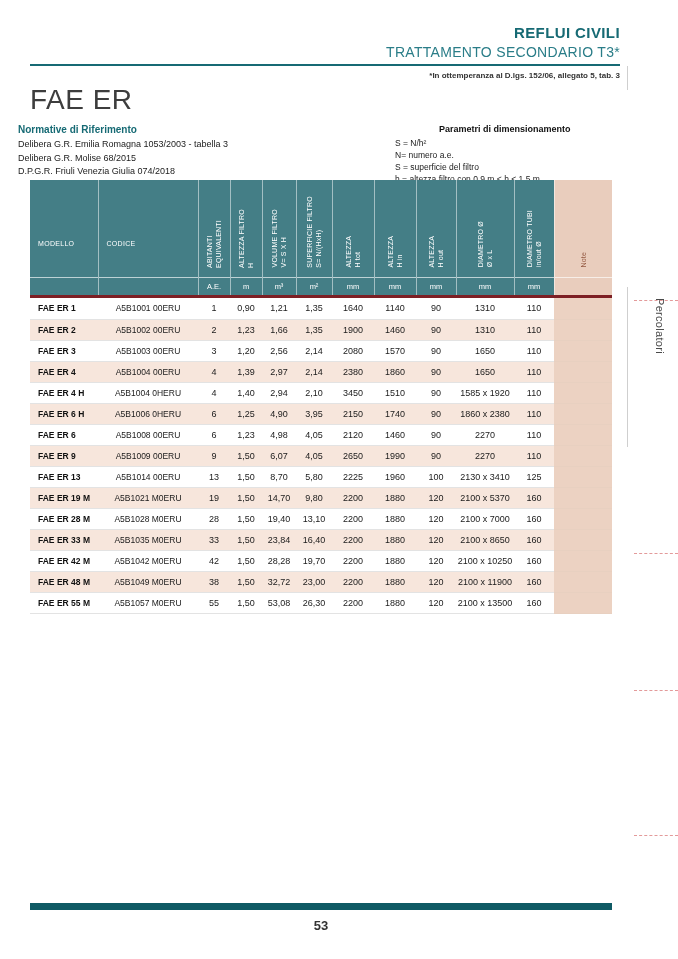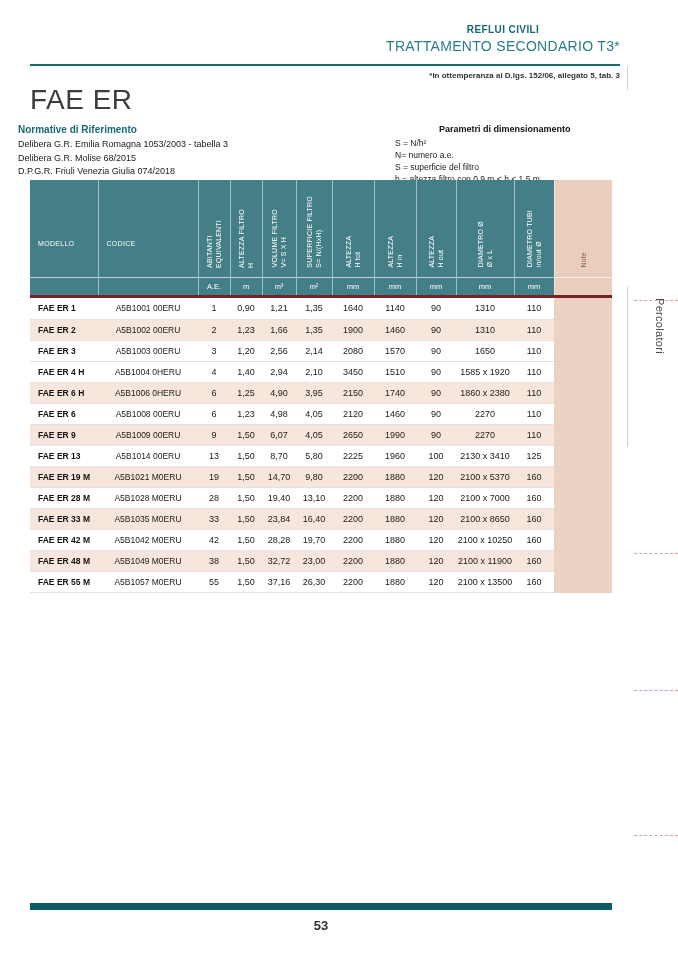--- a/index.html
+++ b/index.html
@@ -2,21 +2,21 @@
 <html style="--accent: #166a74; --accent2: #2a7d88; --header-teal: #447e86; --note-head: #e9cdbd; --note-col: #ecd2c2; --stripe: #f7e6dc; --rule-red: #7d1f24; --footer-teal: #0f5a64; --dash-pink: #e39a9a;"><head>
 <meta charset="utf-8">
 <style>
   * { margin:0; padding:0; box-sizing:border-box; }
   html,body { width:678px; height:959px; }
   body { background:#e9e9e9; font-family:"Liberation Sans", sans-serif; }
   .page { position:relative; width:678px; height:959px; background:#ffffff; overflow:hidden; }
 
   
   .doc-header { position:absolute; top:24px; right:58px; text-align:right; }
-  .doc-header .sec-title { color:var(--accent,#166a74); font-size:10px; font-weight:bold; letter-spacing:.4px;text-align:center; }
+  .doc-header .sec-title { color:var(--accent,#166a74); font-size:15px; font-weight:bold; letter-spacing:.4px; }
   .doc-header .sec-sub { color:var(--accent2,#2a7d88); font-size:14px; margin-top:3px; letter-spacing:.3px; }
   .header-rule { position:absolute; top:64px; left:30px; width:590px; height:2px; background:var(--accent,#166a74); }
   .footnote { position:absolute; top:71px; right:58px; font-size:8px; font-weight:bold; color:#333; }
 
   .product-title { position:absolute; top:84px; left:30px; font-size:28px; font-weight:normal; color:#3d3d3d; letter-spacing:.5px; }
 
   .normative { position:absolute; top:124px; left:18px; }
   .normative .blk-title { color:var(--accent,#166a74); font-size:10px; font-weight:bold; margin-bottom:3px; }
   .normative .line { font-size:9px; color:#222; line-height:13.5px; }
 
@@ -177,20 +177,34 @@
             <td>1,20</td>
             <td>2,56</td>
             <td>2,14</td>
             <td>2080</td>
             <td>1570</td>
             <td>90</td>
             <td>1650</td>
             <td>110</td>
             <td class="note-cell"></td>
           </tr>
+          <tr class="alt">
+            <td class="model">FAE ER 4</td>
+            <td class="codice">A5B1004 00ERU</td>
+            <td>4</td>
+            <td>1,39</td>
+            <td>2,97</td>
+            <td>2,14</td>
+            <td>2380</td>
+            <td>1860</td>
+            <td>90</td>
+            <td>1650</td>
+            <td>110</td>
+            <td class="note-cell"></td>
+          </tr>
           <tr>
             <td class="model">FAE ER 4 H</td>
             <td class="codice">A5B1004 0HERU</td>
             <td>4</td>
             <td>1,40</td>
             <td>2,94</td>
             <td>2,10</td>
             <td>3450</td>
             <td>1510</td>
             <td>90</td>
@@ -322,21 +336,21 @@
             <td>120</td>
             <td>2100 x 11900</td>
             <td>160</td>
             <td class="note-cell"></td>
           </tr>
           <tr>
             <td class="model">FAE ER 55 M</td>
             <td class="codice">A5B1057 M0ERU</td>
             <td>55</td>
             <td>1,50</td>
-            <td>37,16</td>
+            <td>53,08</td>
             <td>26,30</td>
             <td>2200</td>
             <td>1880</td>
             <td>120</td>
             <td>2100 x 13500</td>
             <td>160</td>
             <td class="note-cell"></td>
           </tr>
         </tbody>
     </table>

